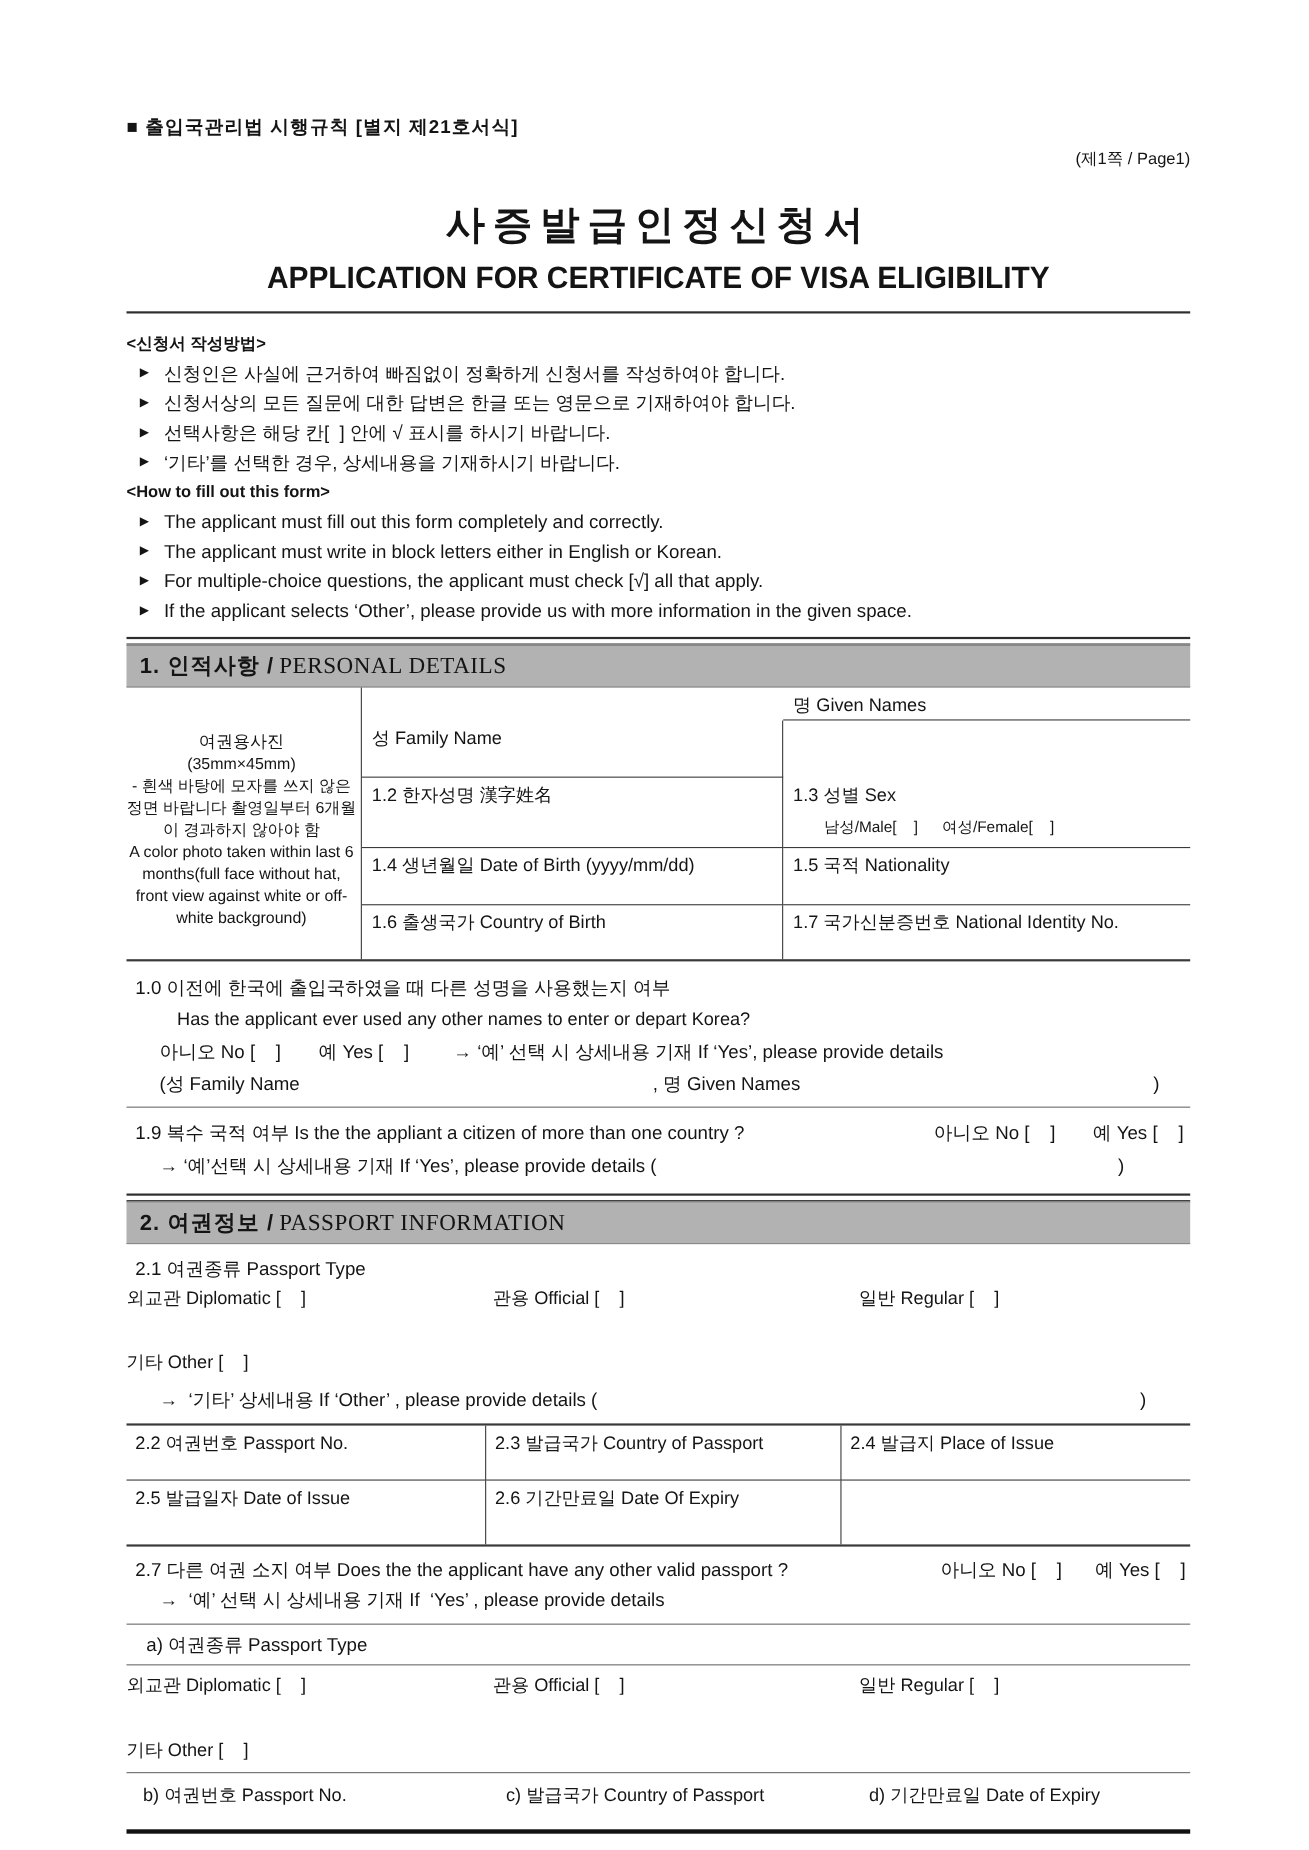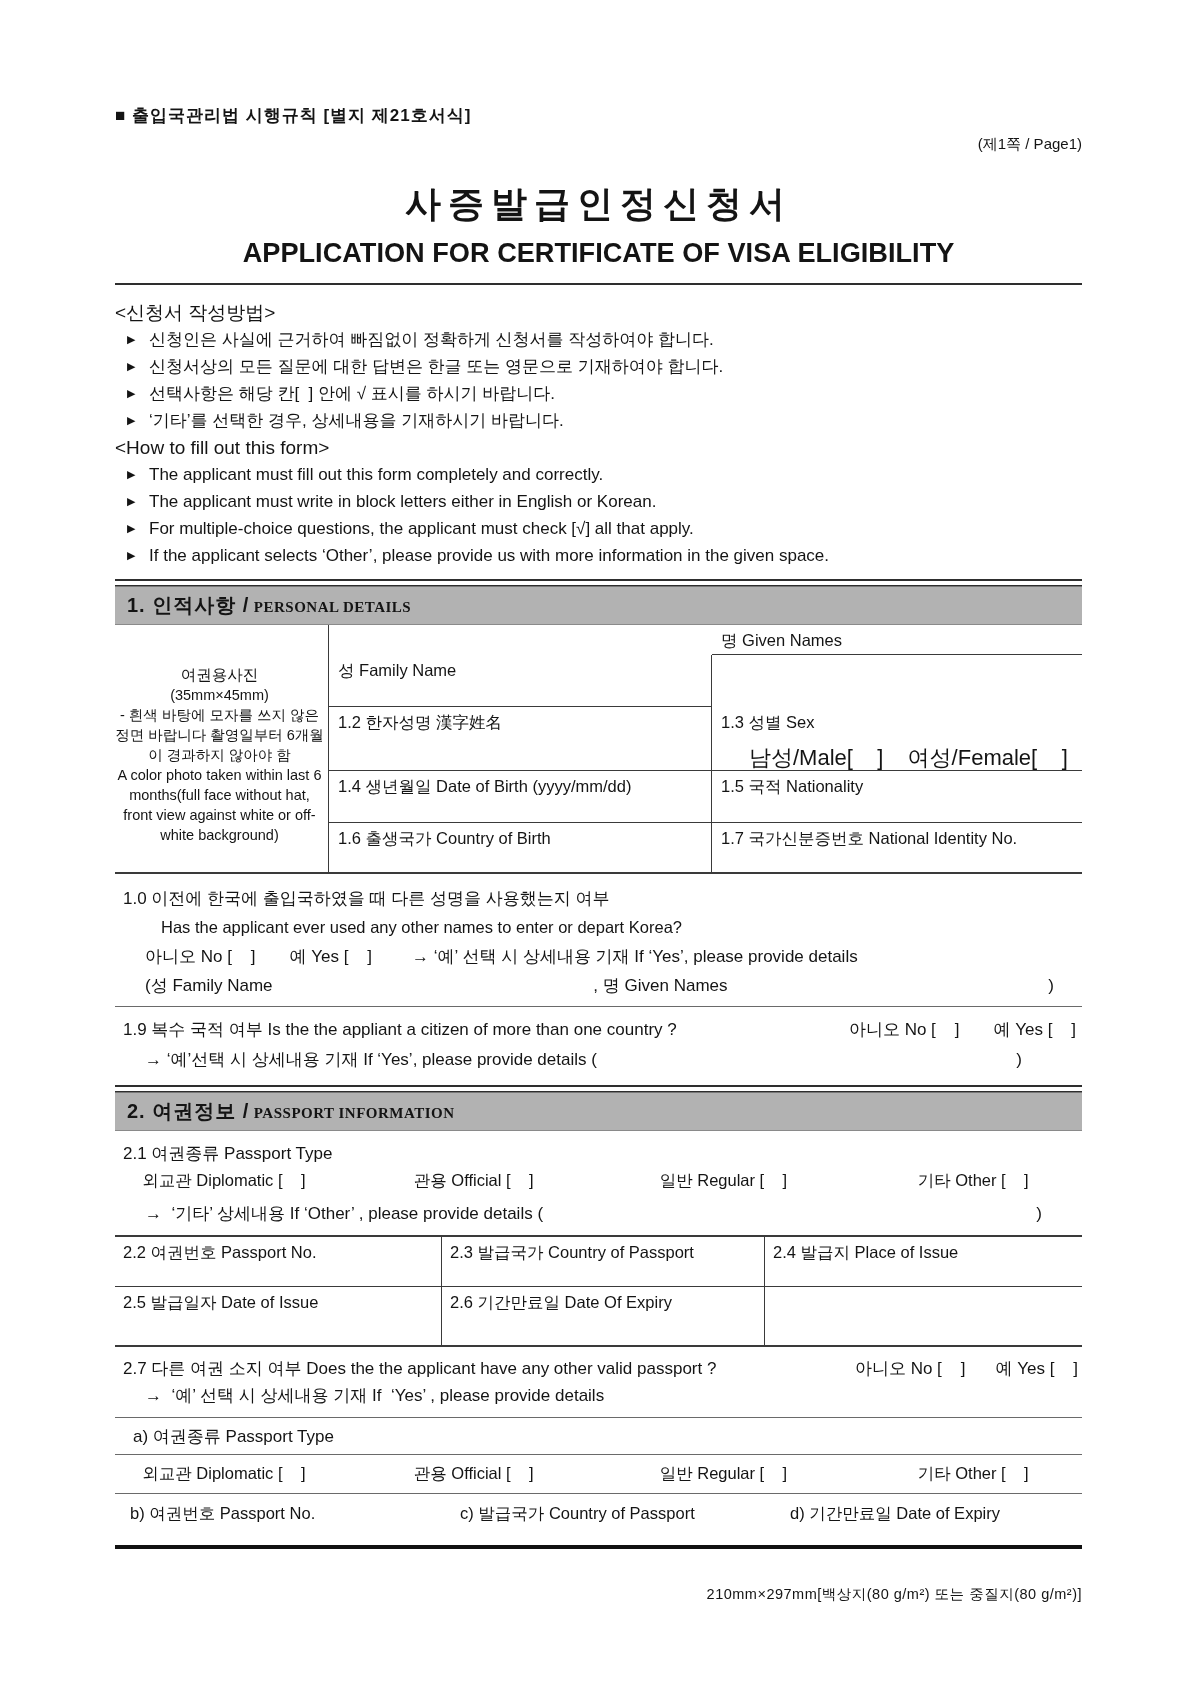--- a/index.html
+++ b/index.html
@@ -18,52 +18,52 @@
   .title-en{font-size:28px;font-weight:bold;text-align:center;letter-spacing:0px;margin-top:8px;transform:scaleX(0.97);}
 
   
   .rule{border-top:2px solid #2e2e2e;margin-top:14px;}
   .rule-double{height:4px;border-top:2px solid #2e2e2e;border-bottom:1px solid #2e2e2e;}
   .rule-thin{border-top:1.5px solid #6a6a6a;}
   .rule-thick{border-top:4px solid #111;}
 
   
   .instr{padding:14px 0 10px 0;font-size:17px;line-height:27px;}
-  .instr-h{font-weight:normal;font-size:19px;}
+  .instr-h{font-weight:bold;font-size:15px;}
   .instr-li{display:flex;}
   .instr-li .blt{width:22px;padding-left:12px;font-size:11px;flex:none;}
   .instr-li .txt{flex:1;}
 
   
   .sec-bar{background:#b2b2b2;height:37px;line-height:37px;padding-left:12px;
     border-top:1px solid #777;border-bottom:1px solid #8a8a8a;}
   .sec-kr{font-size:20px;font-weight:bold;letter-spacing:1px;}
-  .sec-en{font-family:"Liberation Serif","DejaVu Serif",serif;font-size:15px;font-weight:bold;letter-spacing:0.5px;}
+  .sec-en{font-family:"Liberation Serif","DejaVu Serif",serif;font-size:21px;font-weight:normal;letter-spacing:0.5px;}
 
   
   .s1-table{display:grid;grid-template-columns:214px 383px 1fr;
     grid-template-rows:30px 52px 64px 52px 49px;border-bottom:2px solid #3a3a3a;}
   .bR{border-right:1.5px solid #3a3a3a;}
   .bB{border-bottom:1.5px solid #3a3a3a;}
   .cell{font-size:16.5px;padding:5px 0 0 9px;}
   .photo-cell{grid-row:1/6;grid-column:1;text-align:center;font-size:14.5px;line-height:20px;
     padding:40px 4px 16px 0;}
   .photo-cell .b{font-size:15.5px;}
-  .opt2{padding-left:28px;margin-top:9px;font-size:22px;}
+  .opt2{padding-left:28px;margin-top:9px;font-size:14px;}
 
   
   .qblock{font-size:17px;}
   .q-kr{padding-left:8px;}
   .q-en{padding-left:46px;font-size:16.5px;}
   .q-row{display:flex;padding-left:30px;align-items:baseline;}
   .fill{flex:1;min-height:14px;}
   .chk{white-space:pre-wrap;}
 
   
-  .opt-grid{display:grid;grid-template-columns:1fr 1fr 1fr 1fr;text-align:center;font-size:16.5px;line-height:27px;gap:32px;}
+  .opt-grid{display:grid;grid-template-columns:1fr 1fr 1fr;font-size:16.5px;line-height:27px;gap:32px;}
 
   
   .s2-table{display:grid;grid-template-columns:327px 323px 1fr;grid-template-rows:50px 58px;
     border-top:2px solid #3a3a3a;border-bottom:2px solid #3a3a3a;margin-top:8px;}
   .s2-table .cell{font-size:16.5px;padding:5px 0 0 8px;}
 
   
   .bcd{display:grid;grid-template-columns:330px 330px 1fr;font-size:16.5px;padding:9px 0 20px 0;}
   .bcd div{padding-left:15px;}
 

